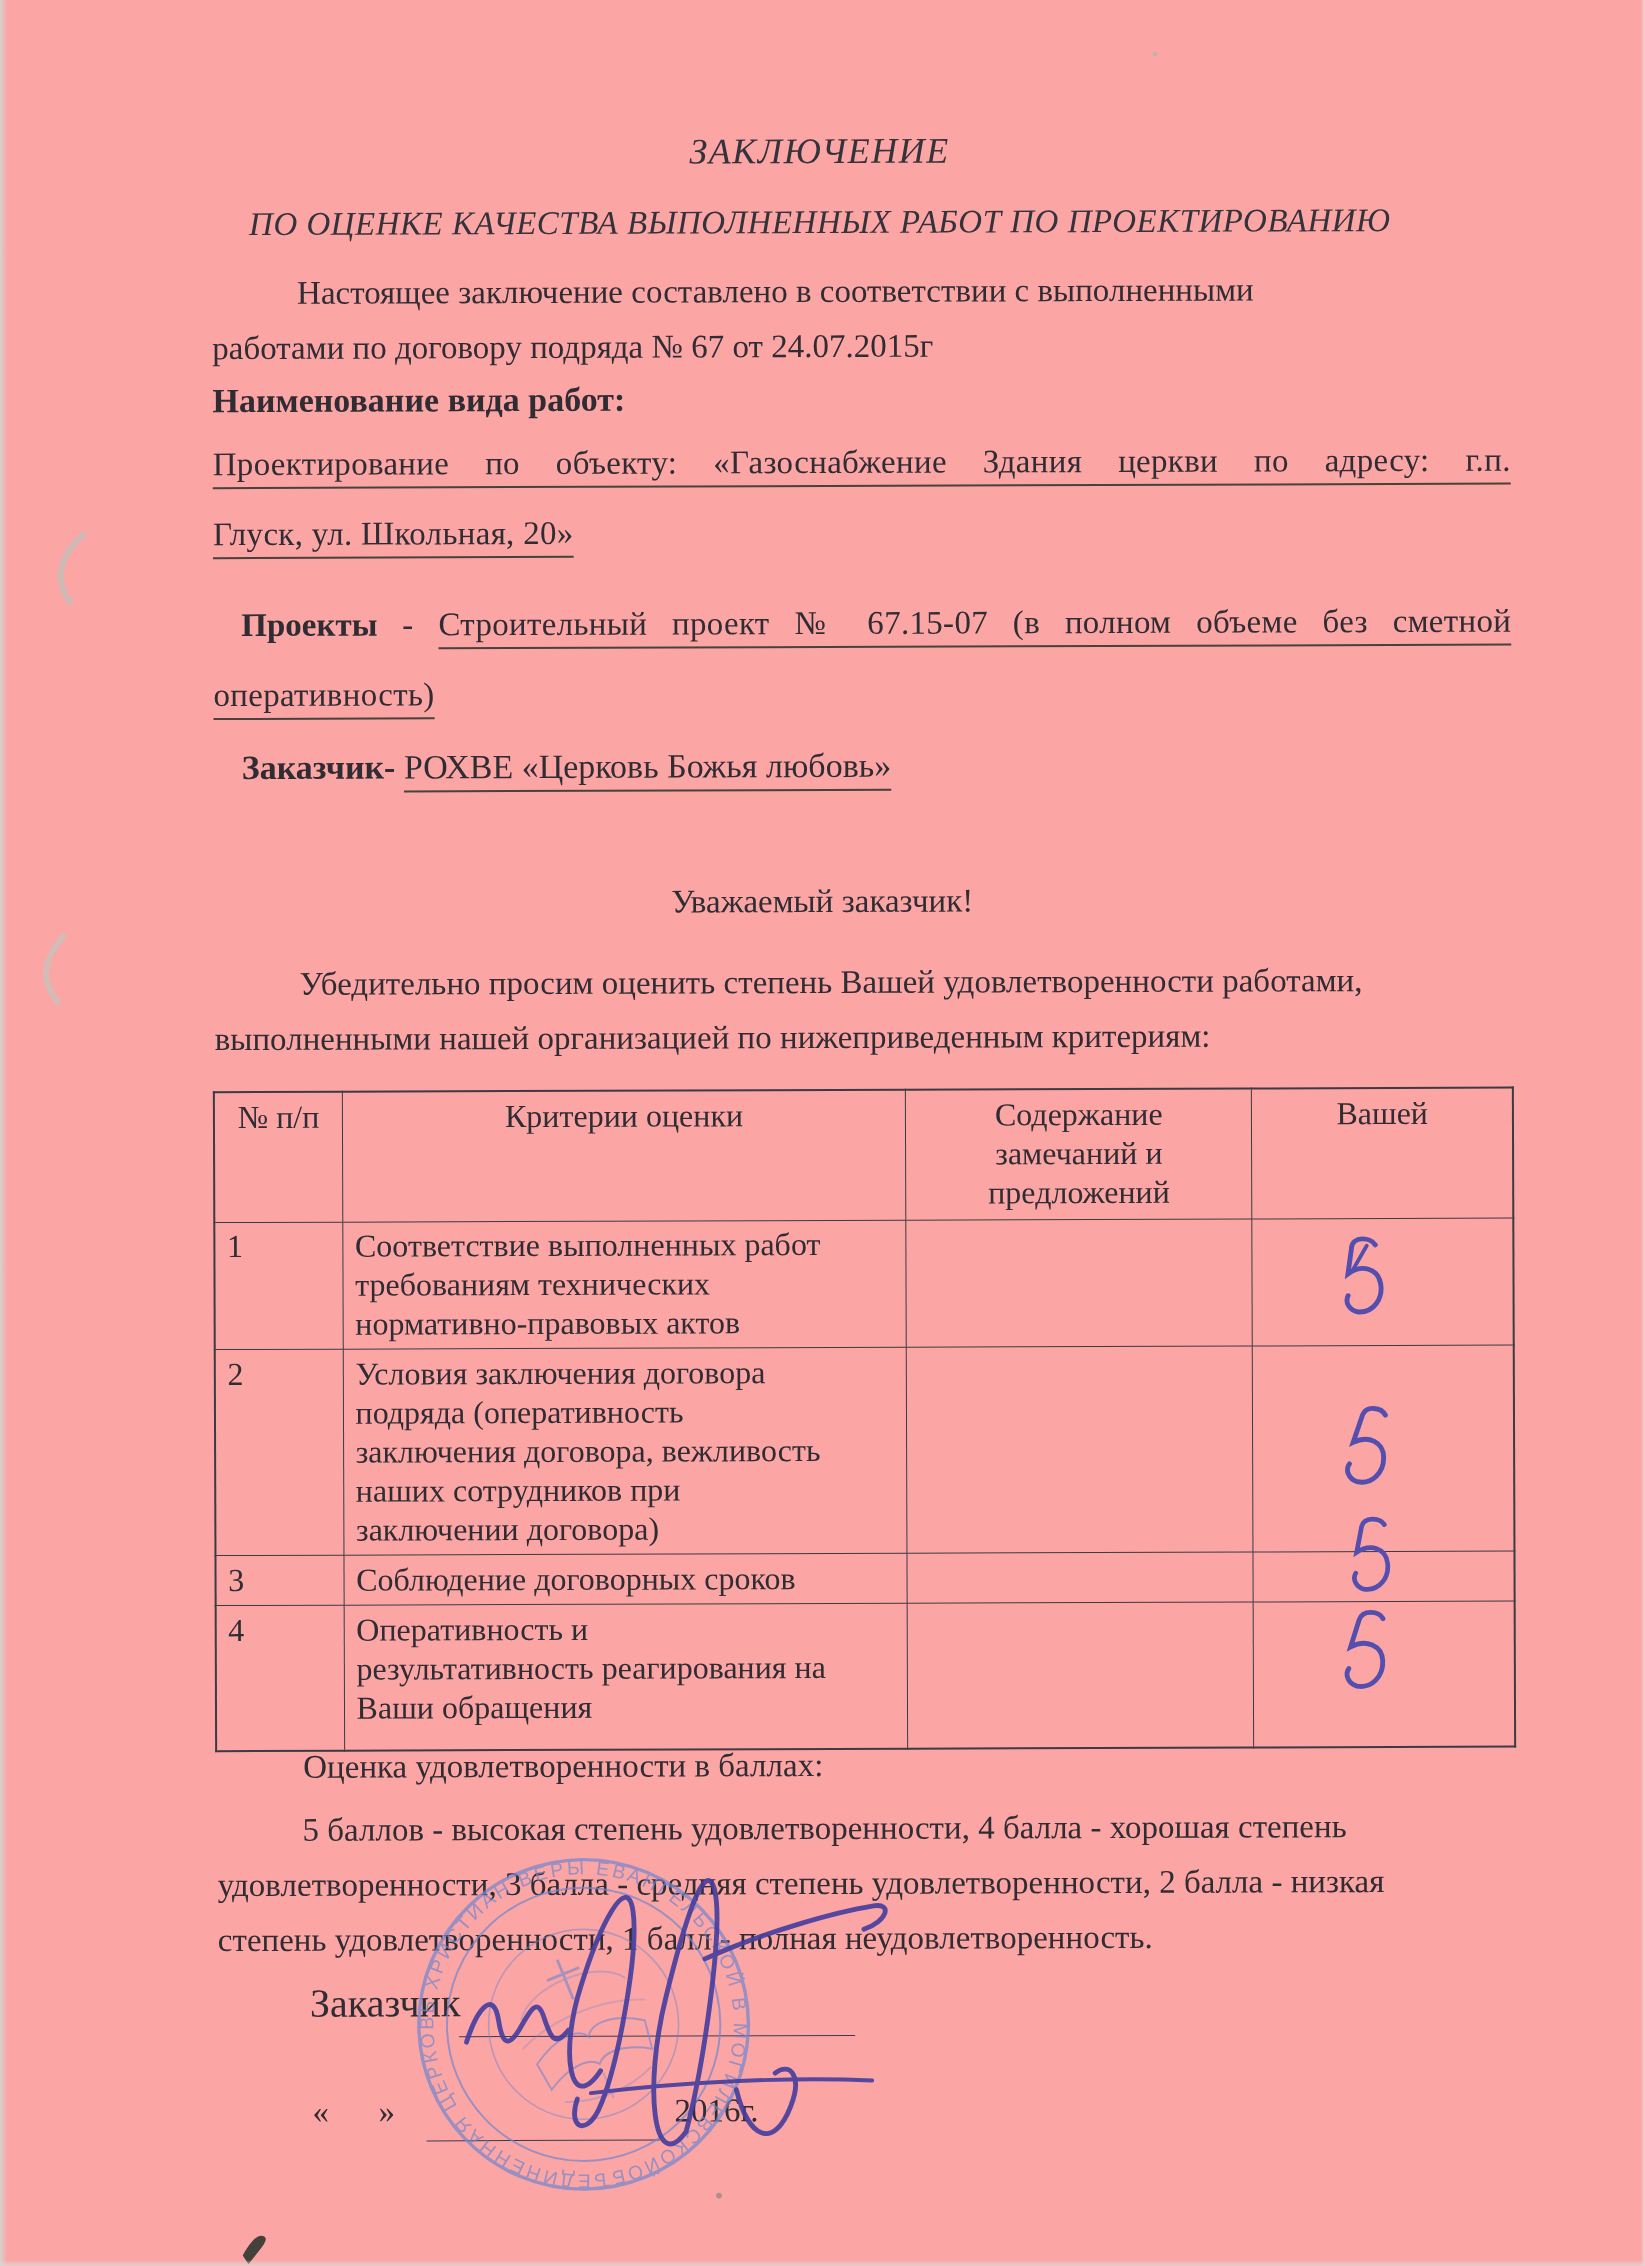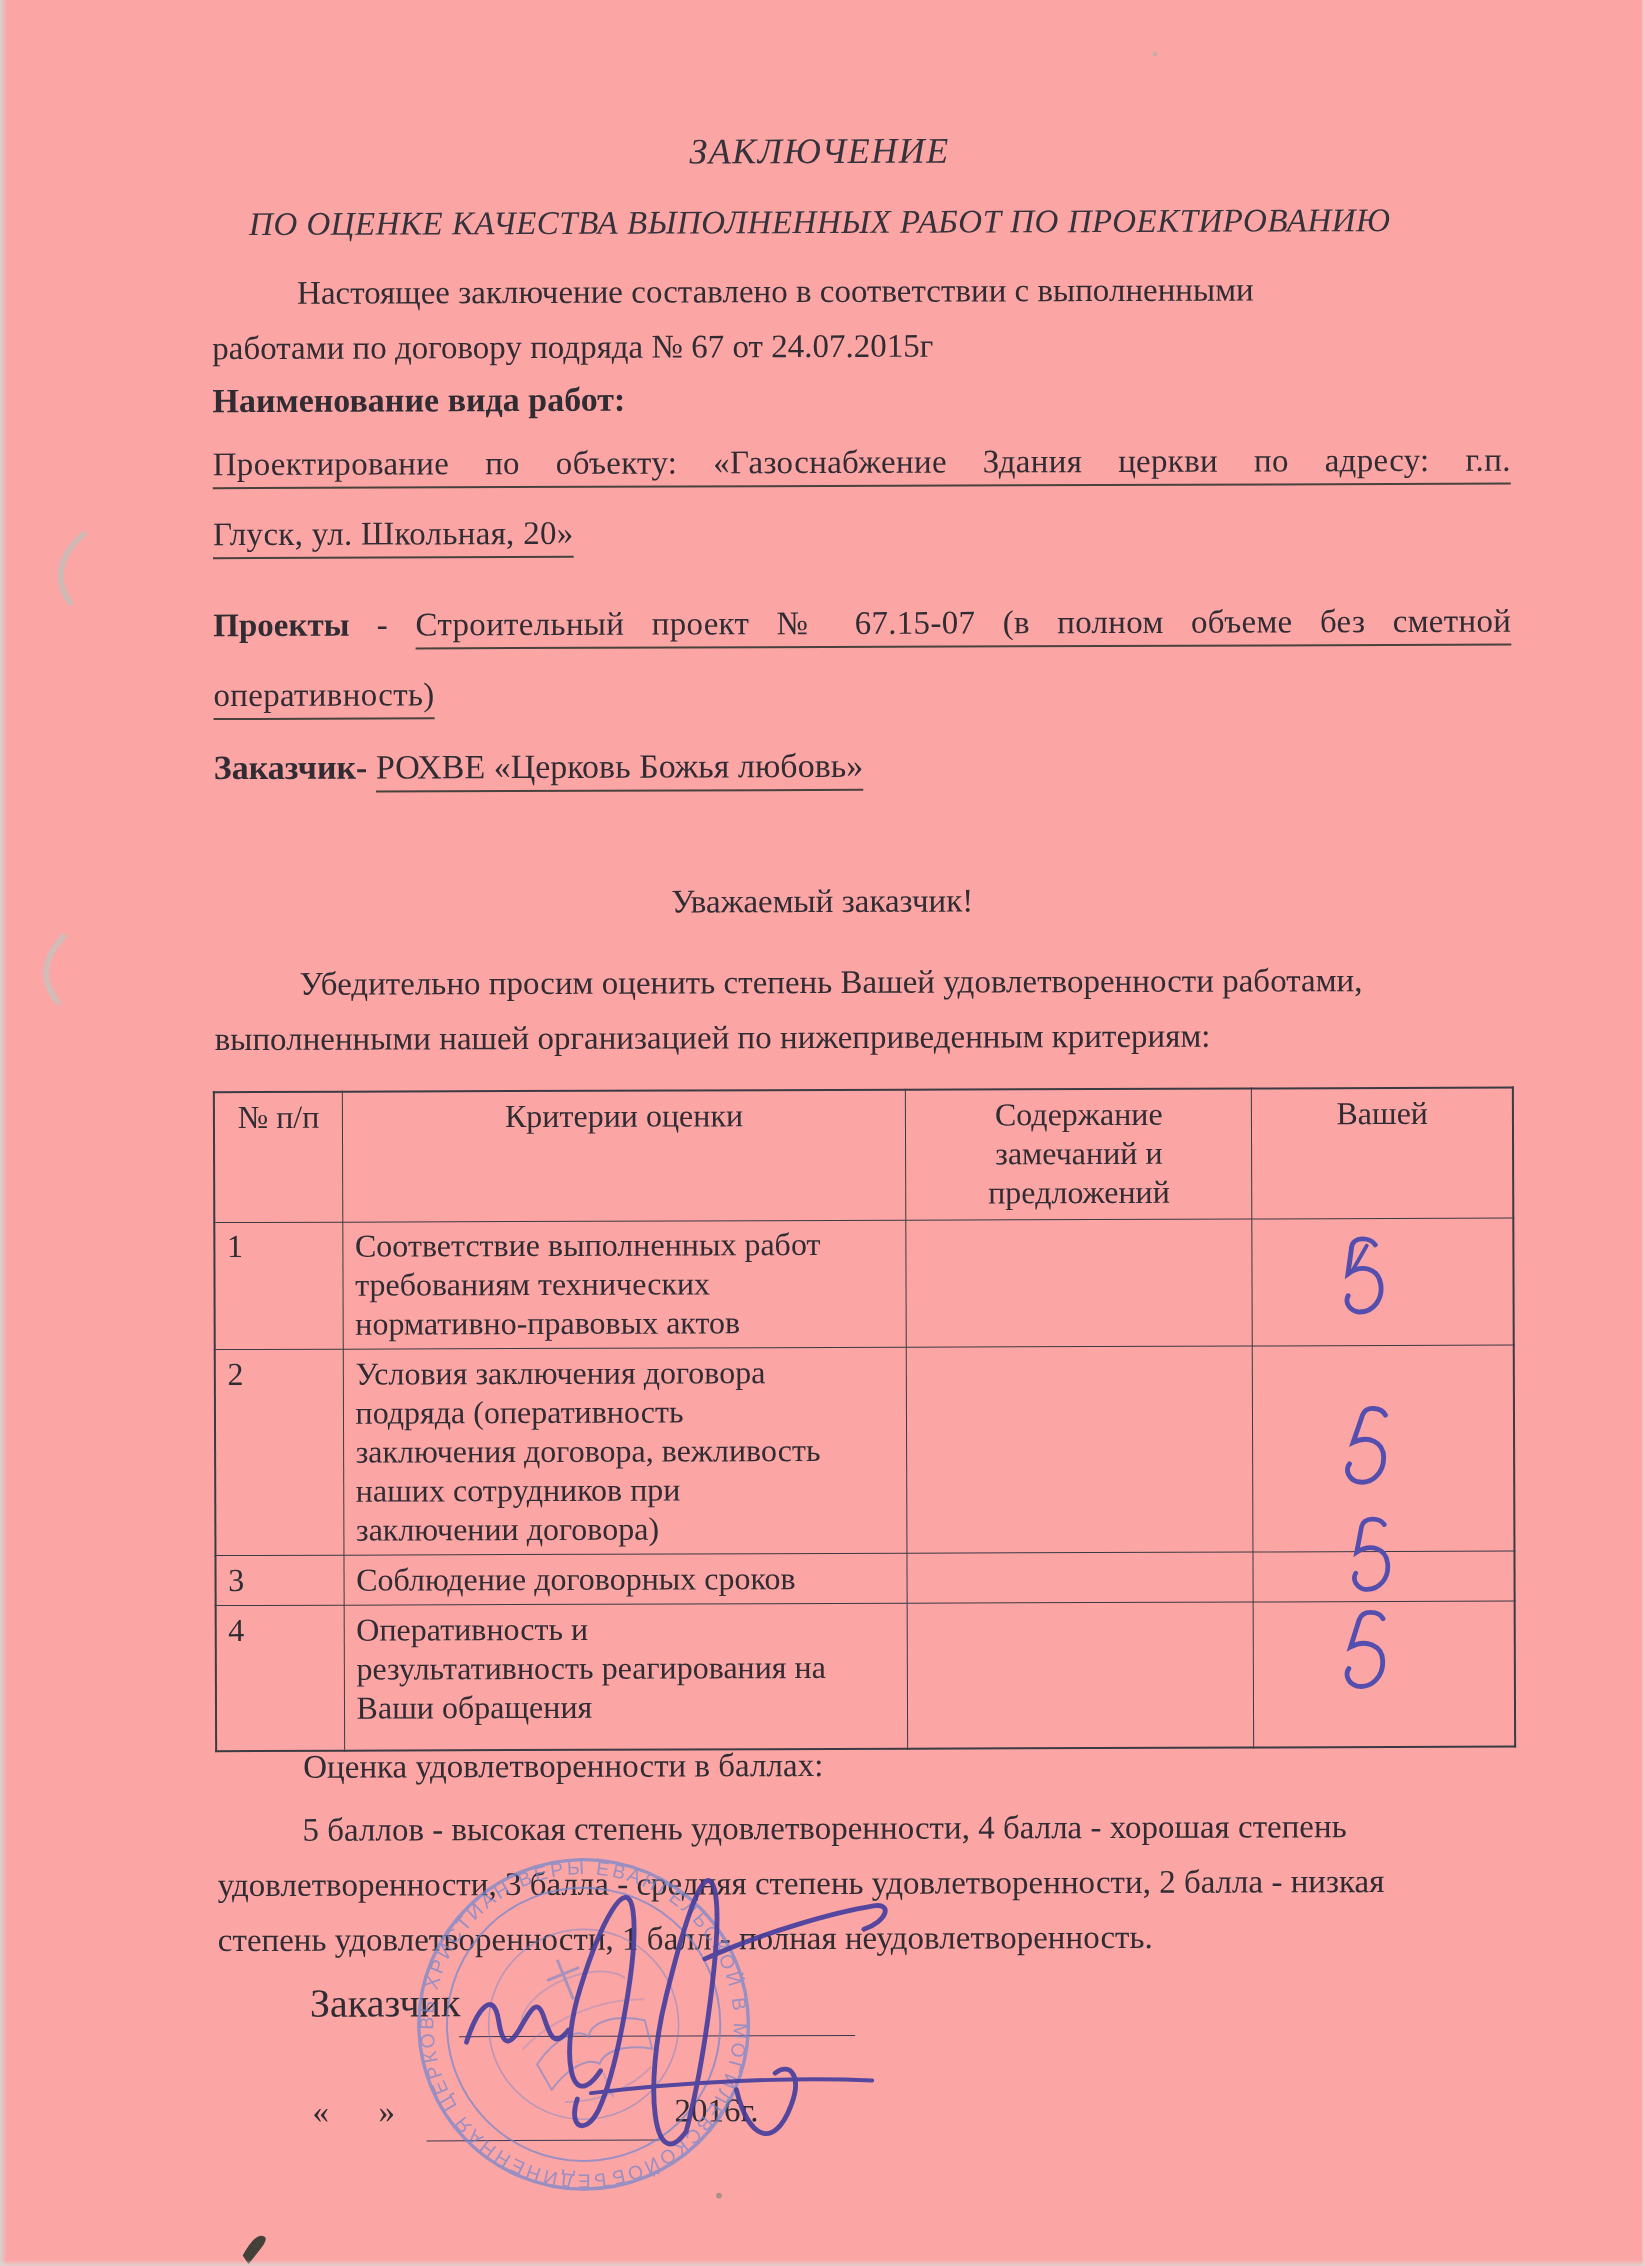--- a/index.html
+++ b/index.html
@@ -12,21 +12,21 @@
   .title{position:absolute;top:130px;left:0;width:100%;text-align:center;font-style:italic;font-size:36px;letter-spacing:1.5px;color:#34323b;}
   .subtitle{position:absolute;top:204px;left:0;width:100%;text-align:center;font-style:italic;font-size:33px;letter-spacing:0.5px;color:#34323b;}
   .para{font-size:33px;line-height:55px;white-space:pre-line;}
   .intro{position:absolute;top:264px;left:215px;width:1310px;text-indent:85px;}
   .work-label{position:absolute;top:380px;left:215px;font-weight:bold;font-size:34px;}
   .block{position:absolute;left:215px;width:1298px;font-size:33px;line-height:70px;letter-spacing:0.3px;}
   .work-block{top:427px;}
   .proj-block{top:588px;}
   .jline{text-align:justify;text-align-last:justify;}
   .u{text-decoration:underline;text-decoration-thickness:2.4px;text-underline-offset:11.6px;text-decoration-color:#47423b;}
-  .b{font-weight:bold;letter-spacing:0;}
+  .b{font-weight:bold;letter-spacing:0;margin-left:28px;}
   .customer-line{position:absolute;top:747px;left:215px;font-size:34px;}
   .salutation{position:absolute;top:883px;left:0;width:100%;text-align:center;font-size:33px;}
   .request{position:absolute;top:955px;left:215px;width:1310px;text-indent:85px;}
   .tablewrap{position:absolute;top:1089px;left:213px;width:1301px;}
   table{width:100%;border-collapse:collapse;font-size:32px;line-height:39px;table-layout:fixed;border:2.9px solid #3b3b43;}
   th,td{border:1.9px solid #3b3b43;vertical-align:top;padding:4.9px 11.6px;text-align:left;font-weight:normal;overflow:visible;}
   th{text-align:center;white-space:pre-line;}
   td.cell-pre{white-space:pre-line;}
   col.c1{width:128px;}col.c2{width:561px;}col.c3{width:345px;}col.c4{width:260px;}
   tr.h-head{height:130px;}tr.h-r1{height:126px;}tr.h-r2{height:202px;}tr.h-r3{height:47px;}tr.h-r4{height:146px;}

